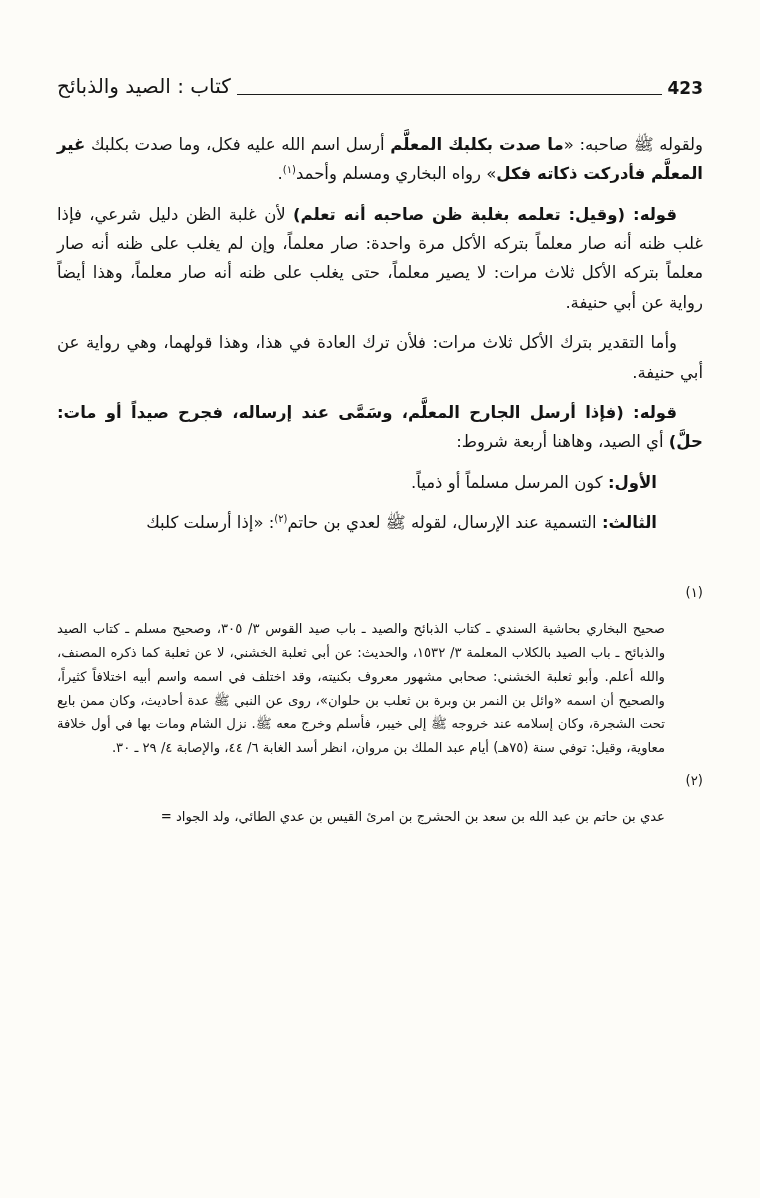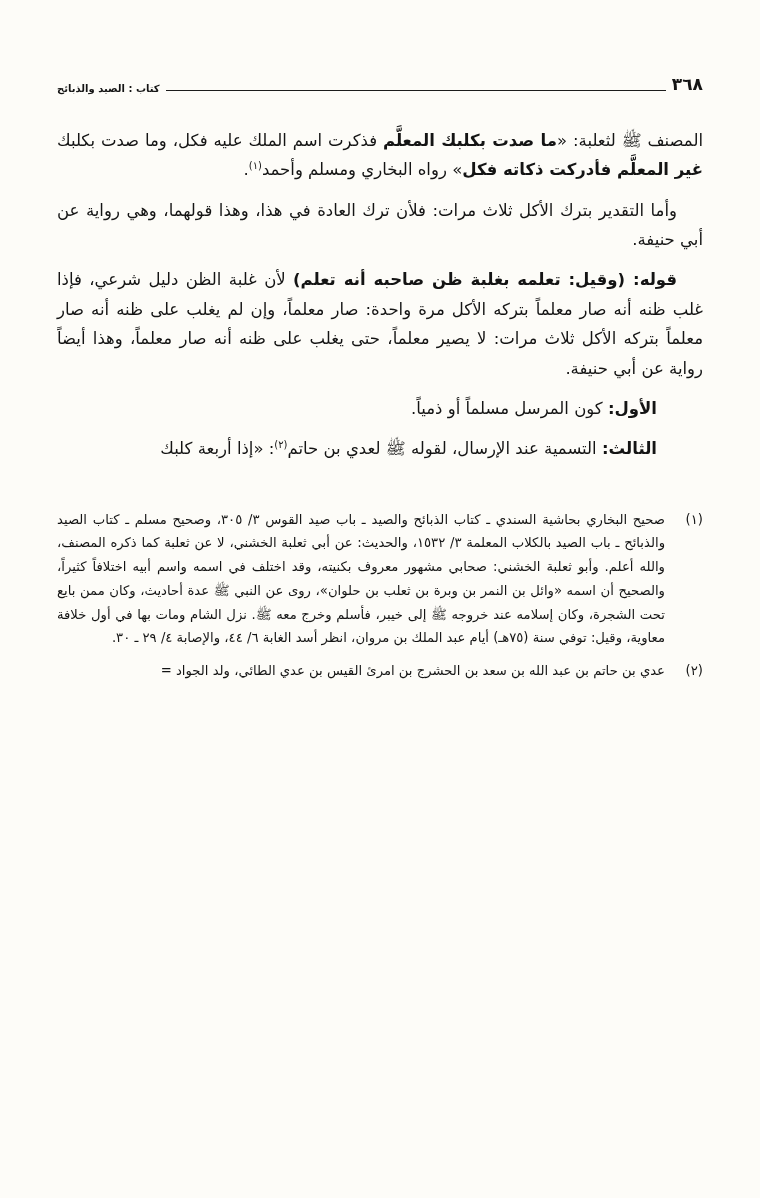--- a/index.html
+++ b/index.html
@@ -20,22 +20,22 @@
   }
   
   .page-header {
     display: flex;
     direction: ltr;
     align-items: flex-end;
     margin-bottom: 32px;
   }
   .header-title {
     direction: rtl;
-    font-size: 10px;
-    font-weight: 700;
+    font-size: 20px;
+    font-weight: 400;
     white-space: nowrap;
   }
   .header-rule {
     flex: 1;
     height: 0;
     border-bottom: 1.6px solid #1c1c1c;
     margin: 0 6px 3px 6px;
   }
   .page-number {
     direction: rtl;
@@ -65,39 +65,40 @@
     margin-top: 44px;
     font-size: 13.2px;
     line-height: 1.8;
   }
   .footnote {
     display: flex;
     gap: 10px;
     margin-bottom: 9px;
   }
   .fn-marker { flex: 0 0 28px; }
-  .fn-text   { flex: 1; text-align: justify; }
+  .fn-text   { flex: 1; text-align: justify; margin-top: 36px; }
 </style>
 </head>
 <body>
 
 <div class="page">
 
   <header class="page-header">
     <span class="header-title">كتاب : الصيد والذبائح</span>
     <span class="header-rule"></span>
-    <span class="page-number">٣٦٨</span>
+    <span class="page-number">423</span>
   </header>
 
   <main class="body-text" id="body-container">
-      <p class="para flush"><span>المصنف ﷺ لثعلبة: «</span><span class="b">ما صدت بكلبك المعلَّم</span><span> فذكرت اسم الملك عليه فكل، وما صدت بكلبك </span><span class="b">غير المعلَّم فأدركت ذكاته فكل</span><span>» رواه البخاري ومسلم وأحمد</span><sup class="fn-ref">(١)</sup><span>.</span></p>
+      <p class="para flush"><span>ولقوله ﷺ صاحبه: «</span><span class="b">ما صدت بكلبك المعلَّم</span><span> أرسل اسم الله عليه فكل، وما صدت بكلبك </span><span class="b">غير المعلَّم فأدركت ذكاته فكل</span><span>» رواه البخاري ومسلم وأحمد</span><sup class="fn-ref">(١)</sup><span>.</span></p>
+      <p class="para indent"><span class="b">قوله: (وقيل: تعلمه بغلبة ظن صاحبه أنه تعلم)</span><span> لأن غلبة الظن دليل شرعي، فإذا غلب ظنه أنه صار معلماً بتركه الأكل مرة واحدة: صار معلماً، وإن لم يغلب على ظنه أنه صار معلماً بتركه الأكل ثلاث مرات: لا يصير معلماً، حتى يغلب على ظنه أنه صار معلماً، وهذا أيضاً رواية عن أبي حنيفة.</span></p>
       <p class="para indent"><span>وأما التقدير بترك الأكل ثلاث مرات: فلأن ترك العادة في هذا، وهذا قولهما، وهي رواية عن أبي حنيفة.</span></p>
-      <p class="para indent"><span class="b">قوله: (وقيل: تعلمه بغلبة ظن صاحبه أنه تعلم)</span><span> لأن غلبة الظن دليل شرعي، فإذا غلب ظنه أنه صار معلماً بتركه الأكل مرة واحدة: صار معلماً، وإن لم يغلب على ظنه أنه صار معلماً بتركه الأكل ثلاث مرات: لا يصير معلماً، حتى يغلب على ظنه أنه صار معلماً، وهذا أيضاً رواية عن أبي حنيفة.</span></p>
+      <p class="para indent"><span class="b">قوله: (فإذا أرسل الجارح المعلَّم، وسَمَّى عند إرساله، فجرح صيداً أو مات: حلَّ)</span><span> أي الصيد، وهاهنا أربعة شروط:</span></p>
       <p class="para indent2"><span class="b">الأول:</span><span> كون المرسل مسلماً أو ذمياً.</span></p>
-      <p class="para indent2"><span class="b">الثالث:</span><span> التسمية عند الإرسال، لقوله ﷺ لعدي بن حاتم</span><sup class="fn-ref">(٢)</sup><span>: «إذا أربعة كلبك</span></p>
+      <p class="para indent2"><span class="b">الثالث:</span><span> التسمية عند الإرسال، لقوله ﷺ لعدي بن حاتم</span><sup class="fn-ref">(٢)</sup><span>: «إذا أرسلت كلبك</span></p>
     </main>
 
   <section class="footnotes" id="footnotes-container">
       <div class="footnote">
         <span class="fn-marker">(١)</span>
         <span class="fn-text">صحيح البخاري بحاشية السندي ـ كتاب الذبائح والصيد ـ باب صيد القوس ٣/ ٣٠٥، وصحيح مسلم ـ كتاب الصيد والذبائح ـ باب الصيد بالكلاب المعلمة ٣/ ١٥٣٢، والحديث: عن أبي ثعلبة الخشني، لا عن ثعلبة كما ذكره المصنف، والله أعلم. وأبو ثعلبة الخشني: صحابي مشهور معروف بكنيته، وقد اختلف في اسمه واسم أبيه اختلافاً كثيراً، والصحيح أن اسمه «وائل بن النمر بن وبرة بن ثعلب بن حلوان»، روى عن النبي ﷺ عدة أحاديث، وكان ممن بايع تحت الشجرة، وكان إسلامه عند خروجه ﷺ إلى خيبر، فأسلم وخرج معه ﷺ. نزل الشام ومات بها في أول خلافة معاوية، وقيل: توفي سنة (٧٥هـ) أيام عبد الملك بن مروان، انظر أسد الغابة ٦/ ٤٤، والإصابة ٤/ ٢٩ ـ ٣٠.</span>
       </div>
       <div class="footnote">
         <span class="fn-marker">(٢)</span>
         <span class="fn-text">عدي بن حاتم بن عبد الله بن سعد بن الحشرج بن امرئ القيس بن عدي الطائي، ولد الجواد =</span>

